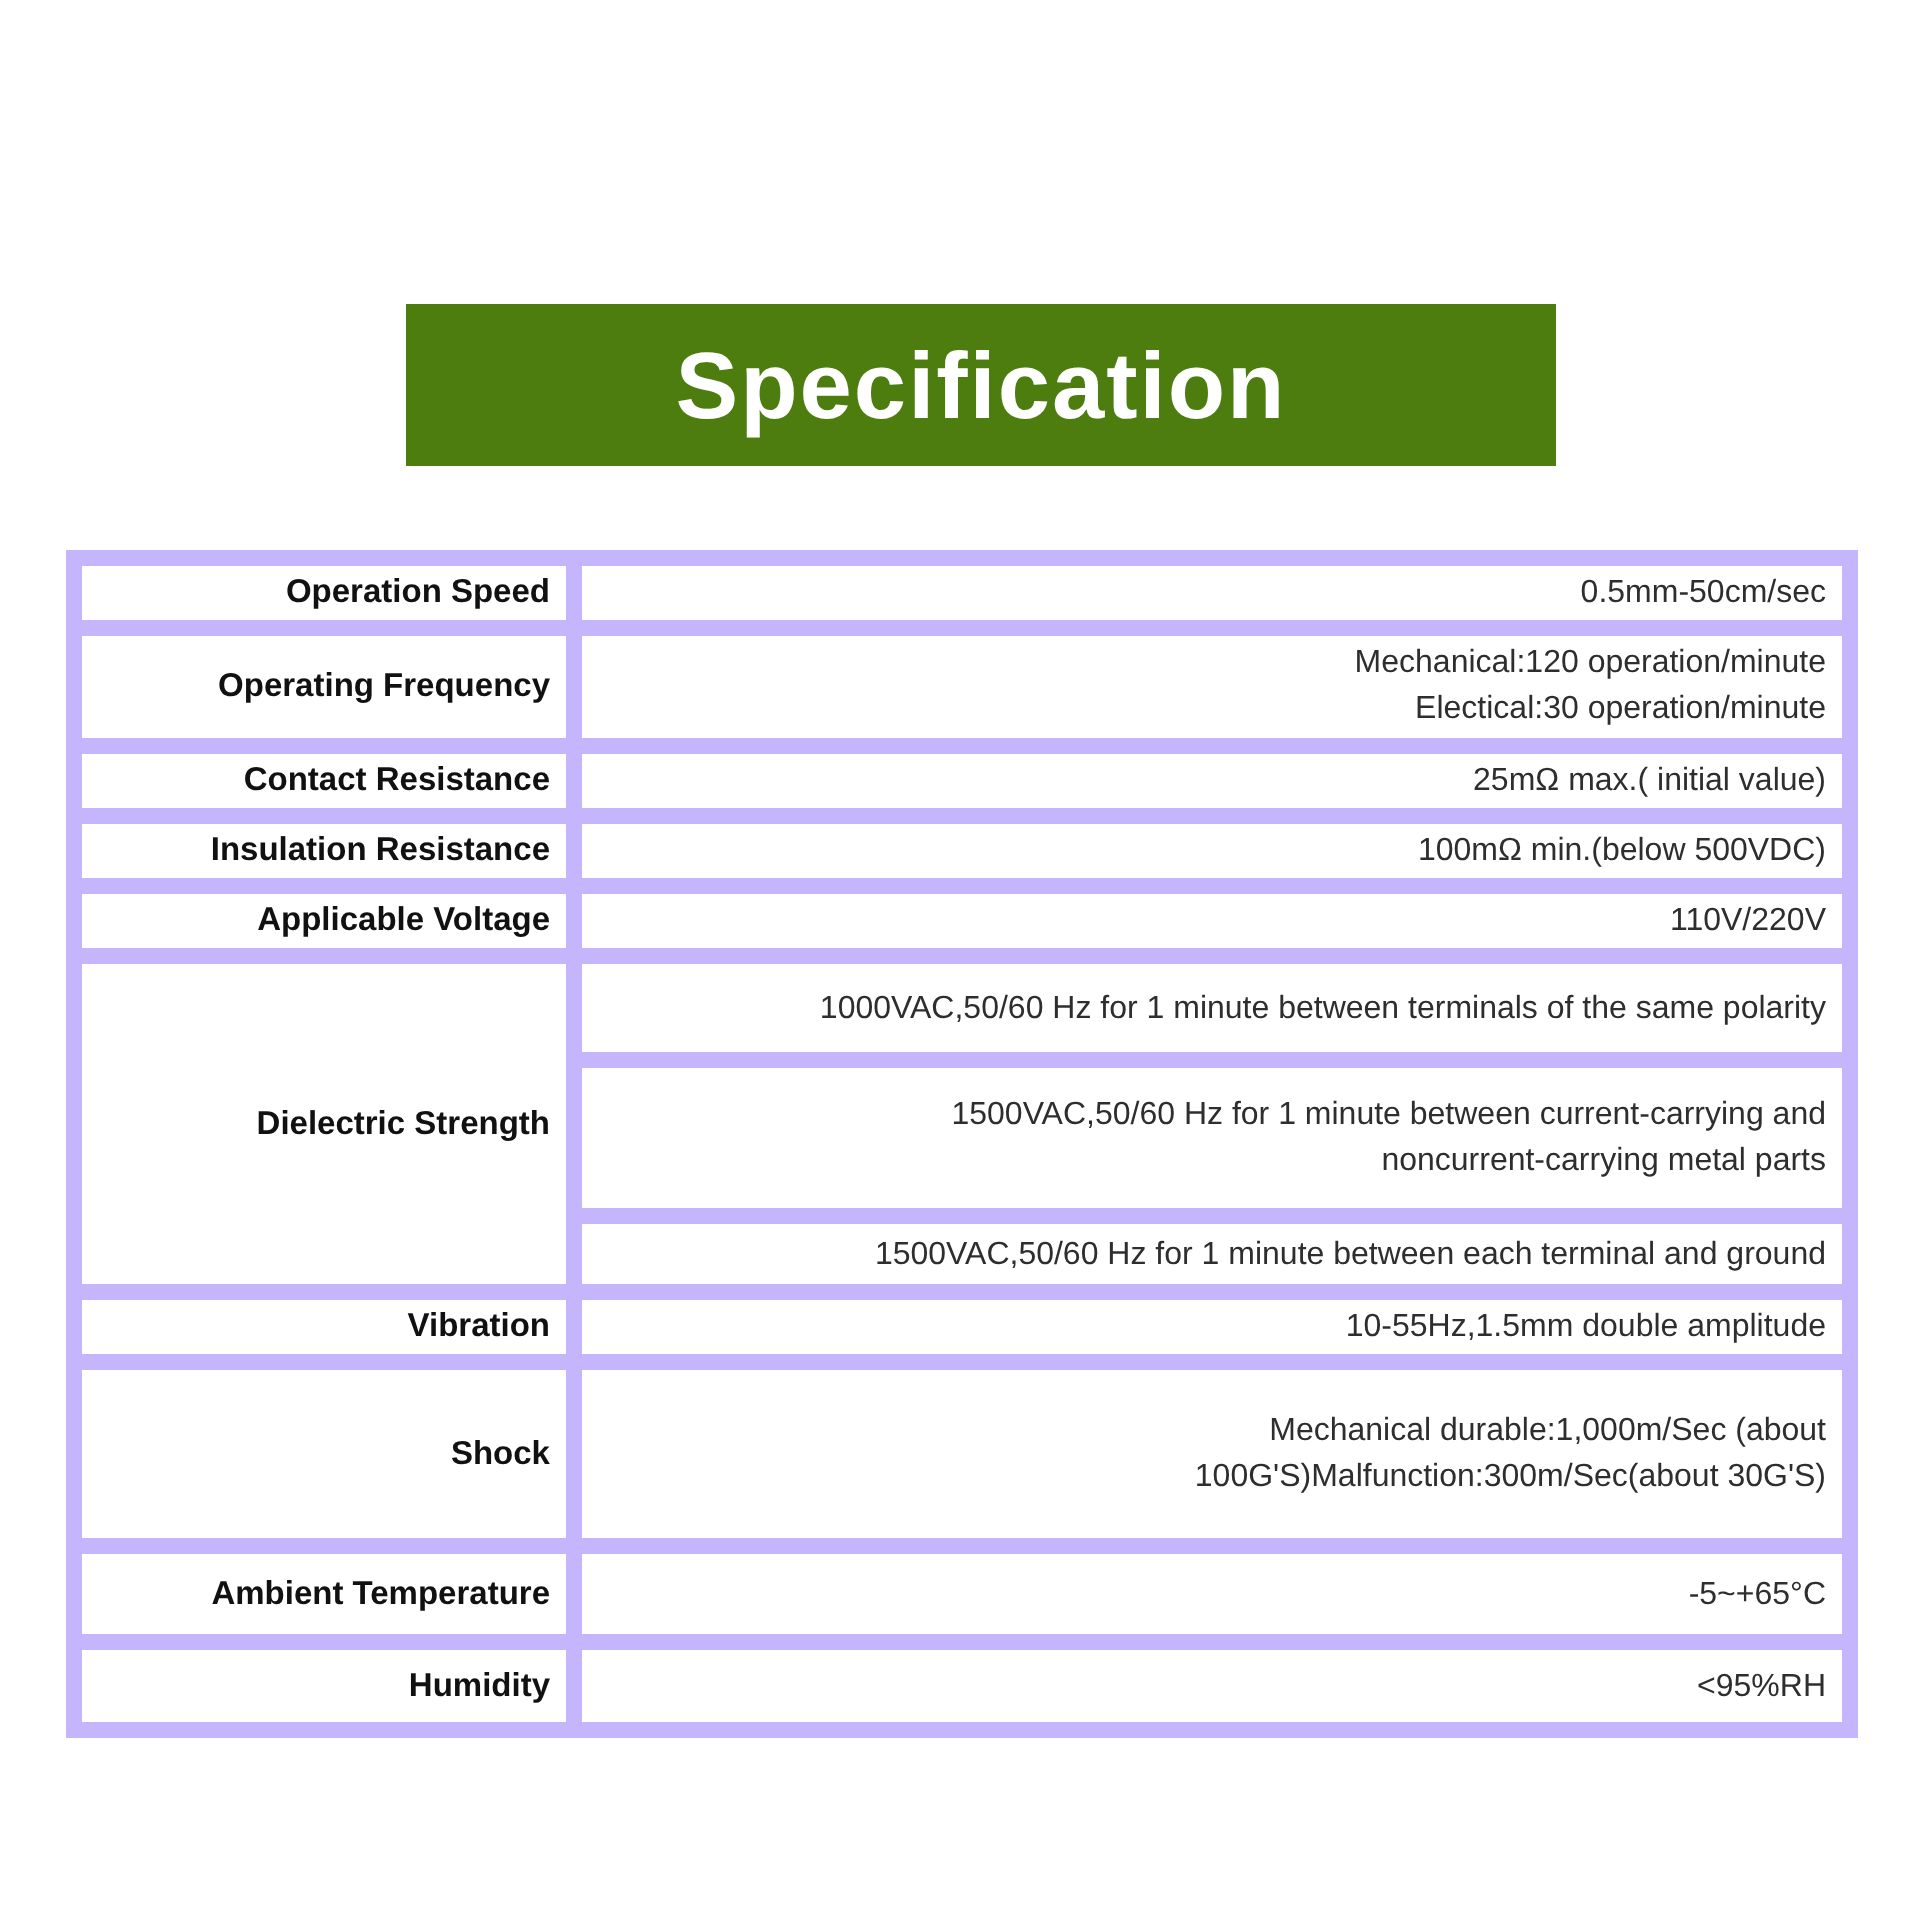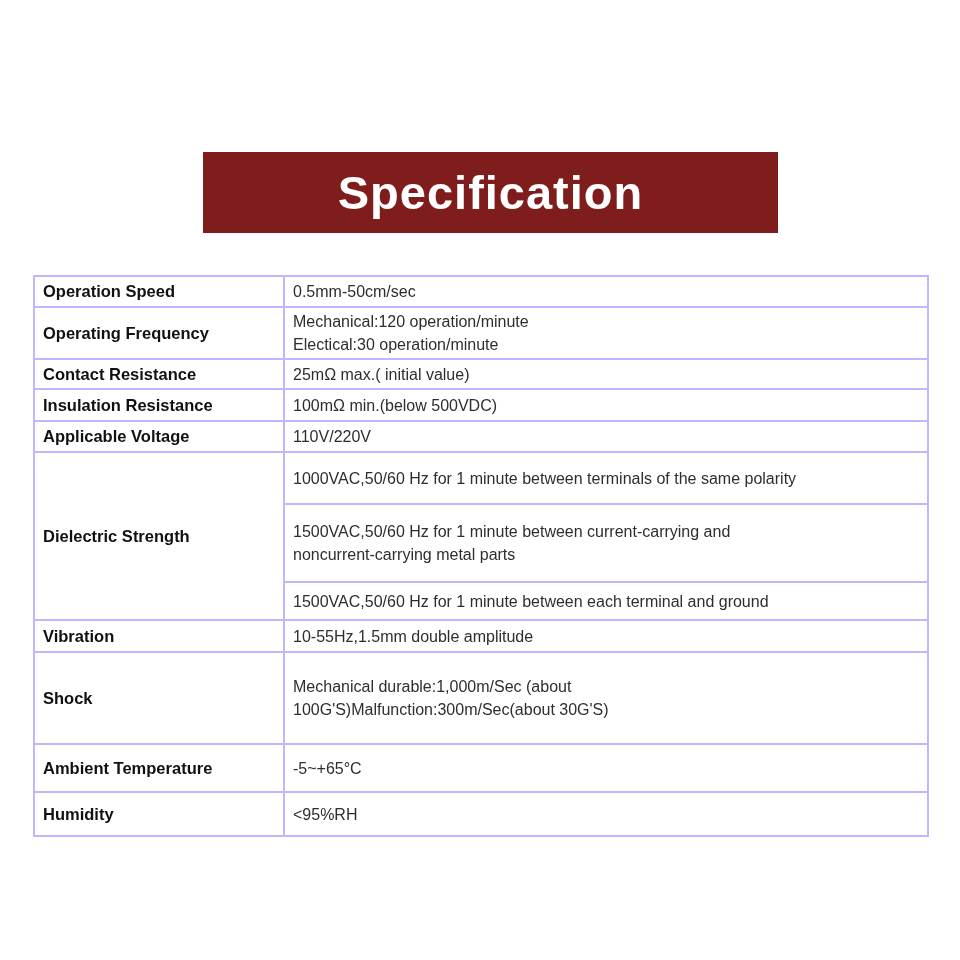--- a/index.html
+++ b/index.html
@@ -10,43 +10,43 @@
     position: relative;
     font-family: "Liberation Sans", "DejaVu Sans", sans-serif;
     overflow: hidden;
   }
   .banner {
     position: absolute;
     left: 203px;
     top: 152px;
     width: 575px;
     height: 81px;
-    background: #7f1d1d;
+    background: #4d7c0f;
     display: flex;
     align-items: center;
     justify-content: center;
   }
   .banner h1 {
     color: #ffffff;
     font-size: 47px;
     font-weight: 700;
     letter-spacing: 1px;
     line-height: 1;
   }
   table.spec-table {
     position: absolute;
     left: 33px;
     top: 275px;
     width: 896px;
     border-collapse: collapse;
     table-layout: fixed;
   }
   .spec-table td {
-    border: 2px solid #c4b5fd;
-    text-align: left;
+    border: 8px solid #c4b5fd;
+    text-align: right;
     vertical-align: middle;
     padding: 2px 8px;
   }
   .spec-table col.c-label { width: 250px; }
   .spec-table td.label {
     font-weight: 700;
     font-size: 16.5px;
     color: #111111;
   }
   .spec-table td.value {

